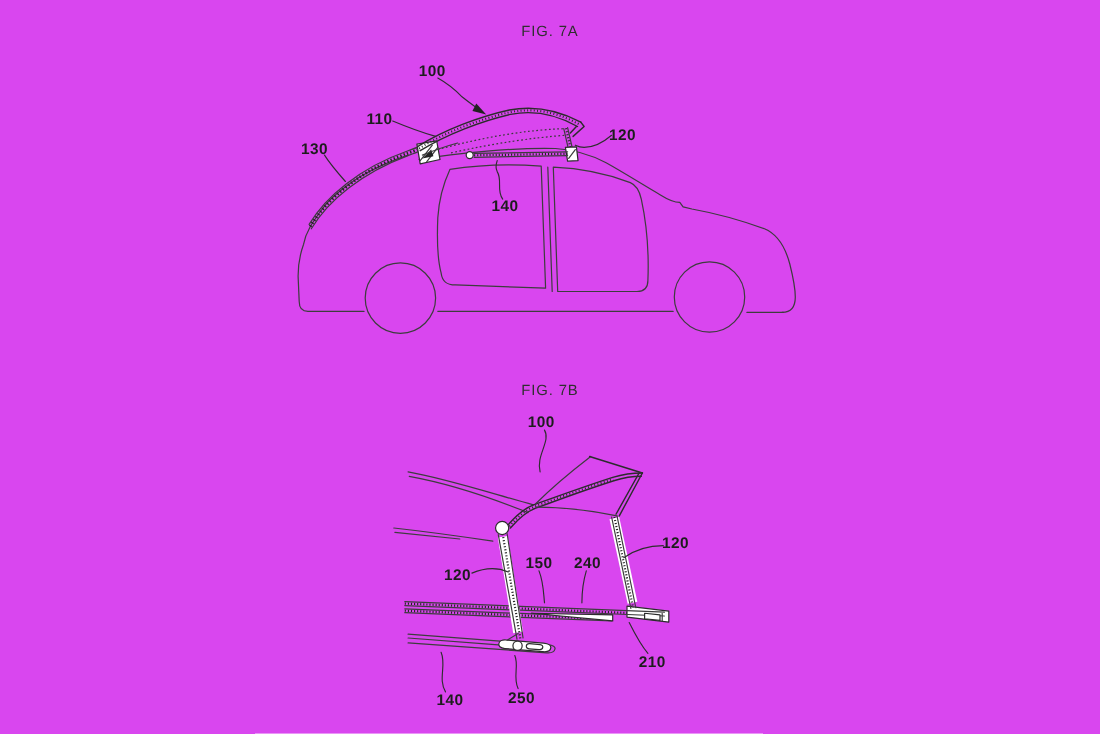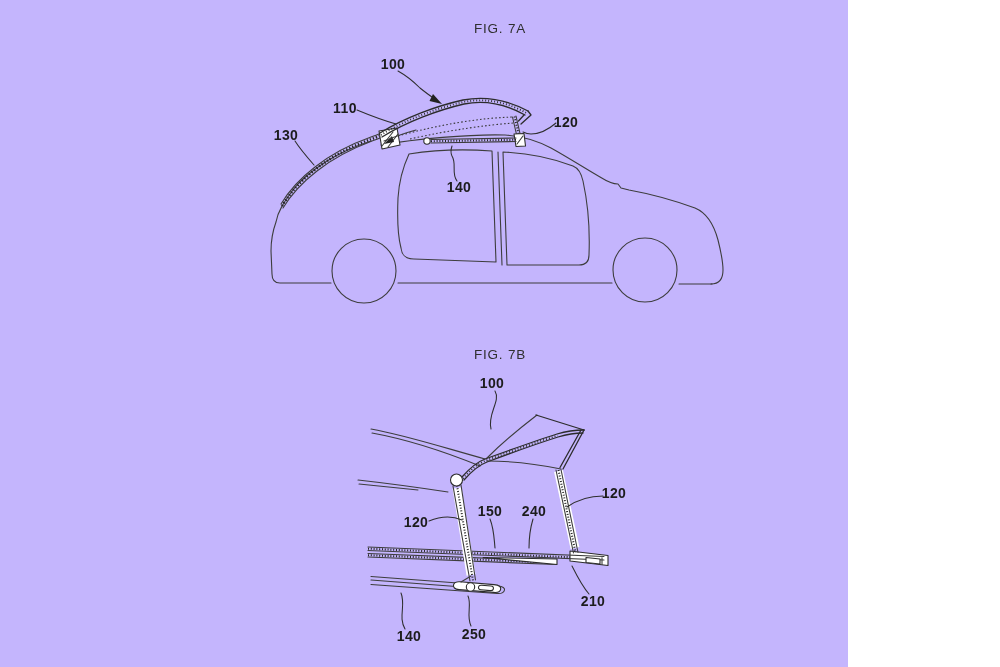--- a/index.html
+++ b/index.html
@@ -1,16 +1,16 @@
 <!DOCTYPE html>
 <html><head>
 <meta charset="utf-8">
 <style>
   html,body{margin:0;padding:0;background:#fff;}
-  .sheet{position:relative;width:848px;height:667px;background:#c4b5fd;overflow:hidden;
+  .sheet{position:relative;width:1000px;height:667px;background:#d946ef;overflow:hidden;
          font-family:"Liberation Sans", sans-serif;}
   svg{display:block;}
   .thin{fill:none;stroke:#3d3d3d;stroke-width:1.1;stroke-linecap:round;stroke-linejoin:round;}
   .med{fill:none;stroke:#2c2c2c;stroke-width:1.3;stroke-linecap:round;stroke-linejoin:round;}
   .hatch{fill:none;stroke:#242424;stroke-width:2.6;stroke-dasharray:1.3 1.9;stroke-linecap:butt;}
   .hatch-sm{fill:none;stroke:#242424;stroke-width:2;stroke-dasharray:1 1.8;stroke-linecap:butt;}
   .dots{fill:none;stroke:#2c2c2c;stroke-width:1.9;stroke-dasharray:0.9 2.1;stroke-linecap:butt;}
   .hidden-line{fill:none;stroke:#3a3a3a;stroke-width:1.1;stroke-dasharray:1.6 2.2;stroke-linecap:butt;}
   .leader{fill:none;stroke:#2e2e2e;stroke-width:1.05;stroke-linecap:round;}
   .whitefill{fill:#ffffff;stroke:#2c2c2c;stroke-width:1.1;stroke-linejoin:round;}

